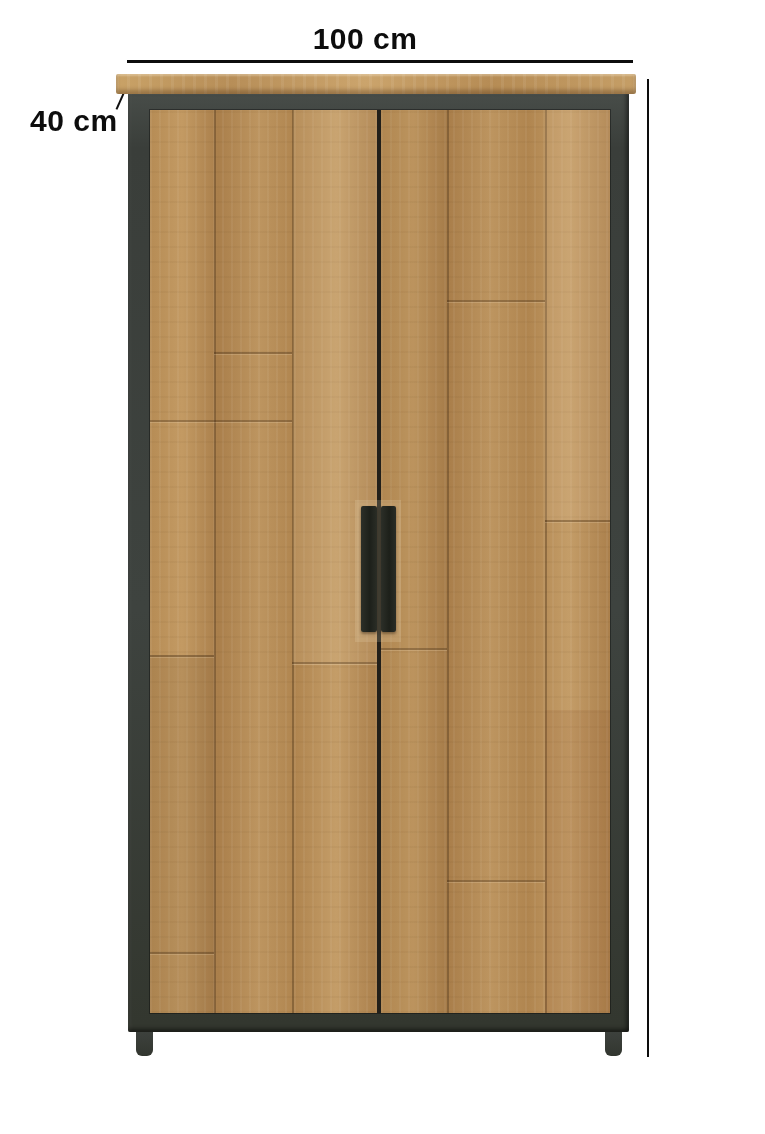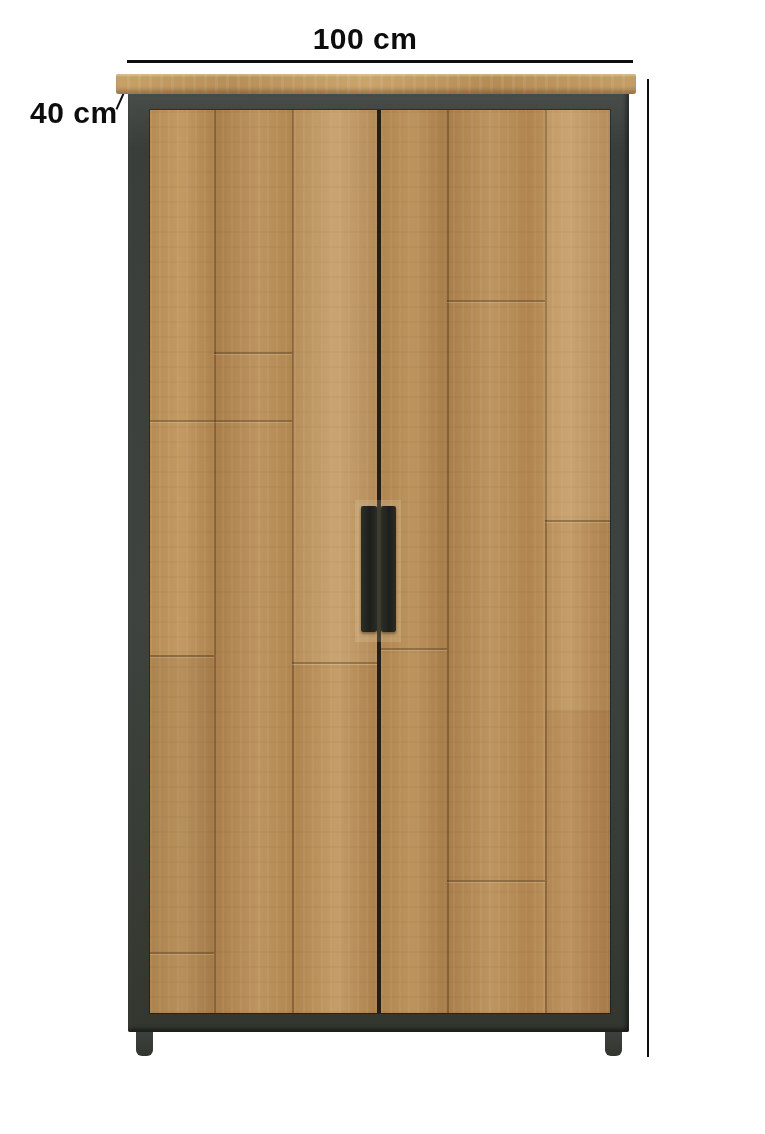--- a/index.html
+++ b/index.html
@@ -68,21 +68,21 @@
   .leg-right{left:605px;}
 </style>
 </head>
 <body>
 
 <div class="canvas">
 
   <div class="dim-label" style="left:112px;top:22px;width:506px;text-align:center;">100 cm</div>
   <div class="dim-line" style="left:127px;top:60px;width:506px;height:3px;"></div>
 
-  <div class="dim-label" style="left:30px;top:96px;">40 cm</div>
+  <div class="dim-label" style="left:30px;top:104px;">40 cm</div>
   <div class="dim-line" style="left:123px;top:74px;width:2px;height:37px;transform:rotate(24deg);"></div>
 
   <div class="dim-line" style="left:647px;top:79px;width:2px;height:978px;"></div>
 
   <div class="frame"></div>
   <div class="top-slab"></div>
 
   <div class="doors">
 
     <div class="door door-left">

